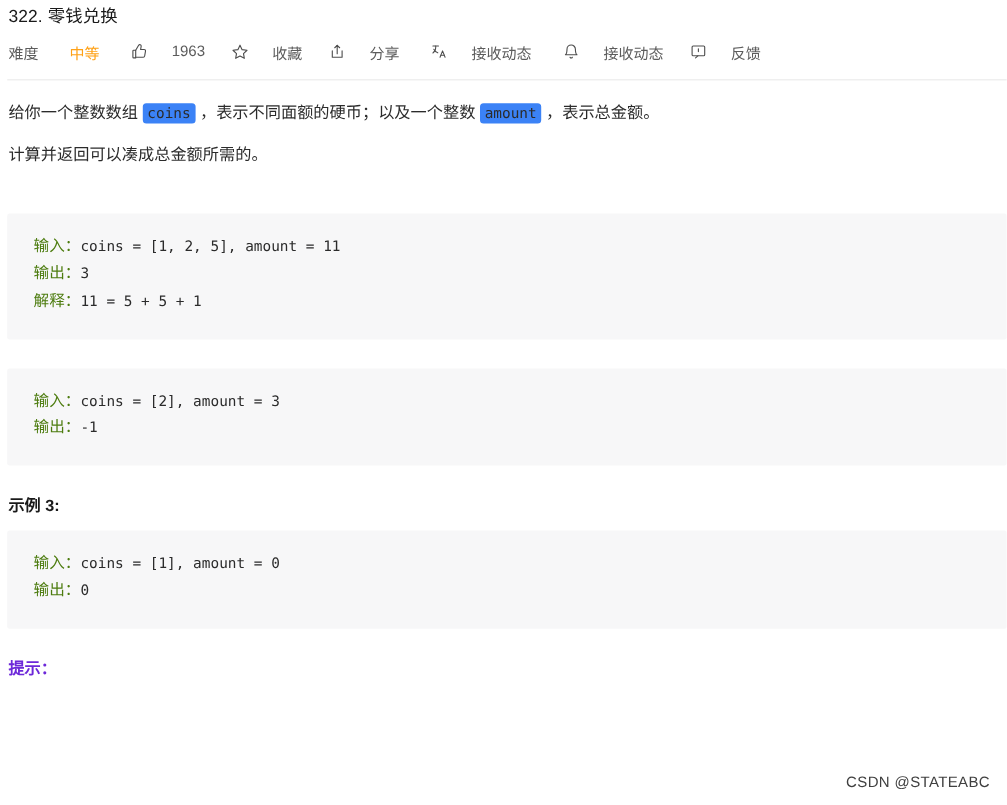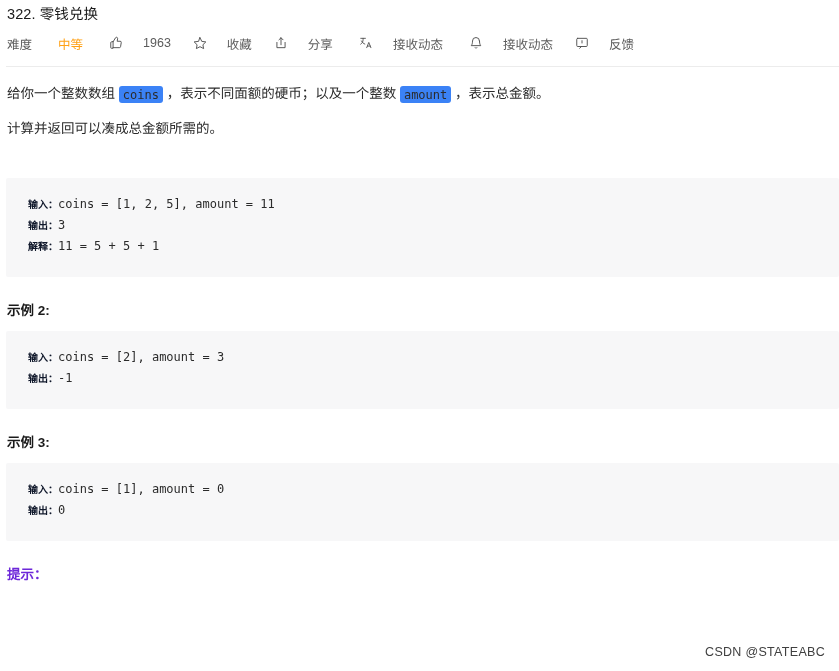--- a/index.html
+++ b/index.html
@@ -117,23 +117,23 @@
     box-sizing: border-box;
     font-family: "DejaVu Sans Mono", "Liberation Mono", monospace;
     font-size: 12px;
     line-height: 1.75;
     color: #2b2b2b;
     white-space: pre-wrap;
     border-radius: 2px;
   }
   pre.example-block b {
     font-family: "Liberation Sans", "DejaVu Sans", sans-serif;
-    font-weight: 700;
-    color: #0f172a;
-    font-size: 10px;
+    font-weight: 400;
+    color: #4d7c0f;
+    font-size: 13px;
   }
 
   
   h4.hints-heading {
     font-size: 13.5px;
     font-weight: 700;
     color: #6d28d9;
     margin: 12px 0 10px 1px;
     line-height: 20px;
   }
@@ -250,21 +250,20 @@
 
 
     <p>计算并返回可以凑成总金额所需的。</p>
 
     <div class="spacer-lg"></div>
 
     <pre class="example-block"><b>输入：</b><span>coins = [1, 2, 5], amount = 11</span>
 <b>输出：</b><span>3</span>
 <b>解释：</b><span>11 = 5 + 5 + 1</span></pre>
 
-    <h4 class="example-heading">示例 2:</h4>
     <pre class="example-block"><b>输入：</b><span>coins = [2], amount = 3</span>
 <b>输出：</b><span>-1</span></pre>
 
     <h4 class="example-heading">示例 3:</h4>
     <pre class="example-block"><b>输入：</b><span>coins = [1], amount = 0</span>
 <b>输出：</b><span>0</span></pre>
 
     <h4 class="hints-heading">提示：</h4>
 
   </div>

